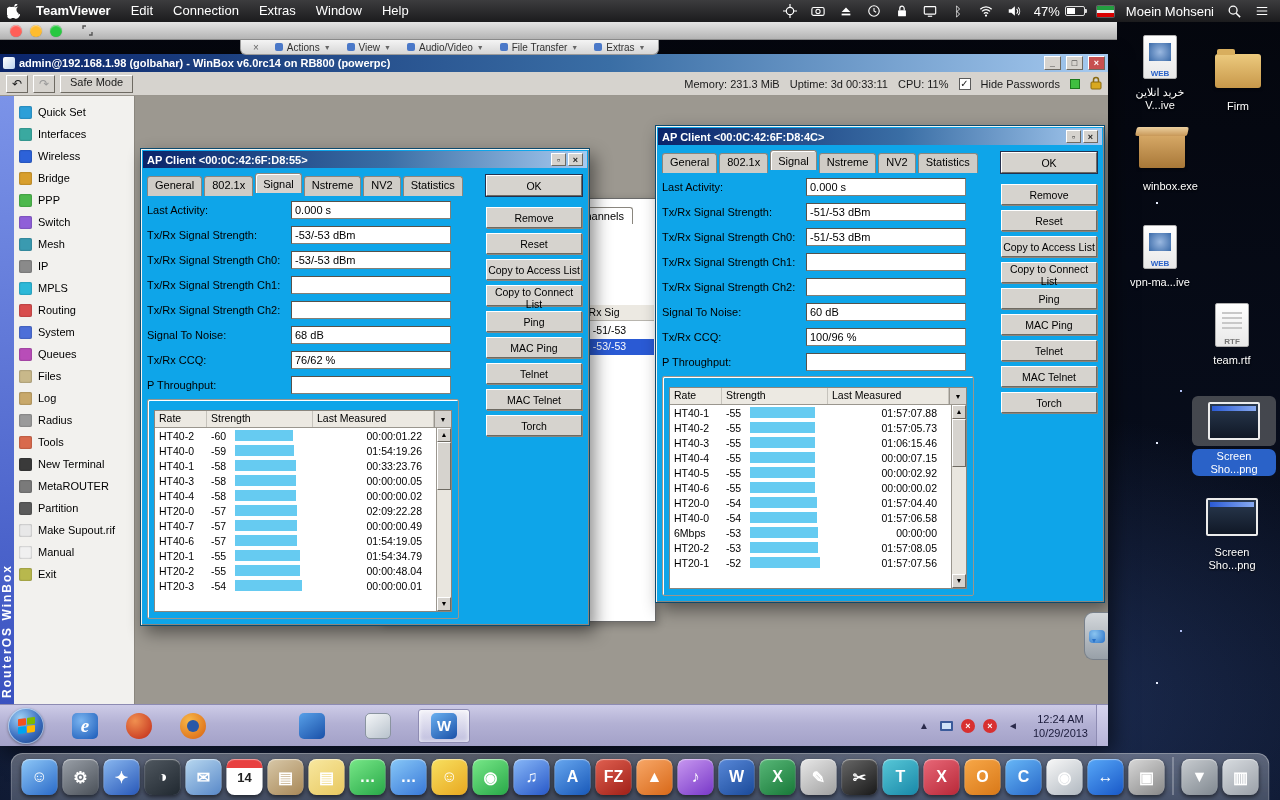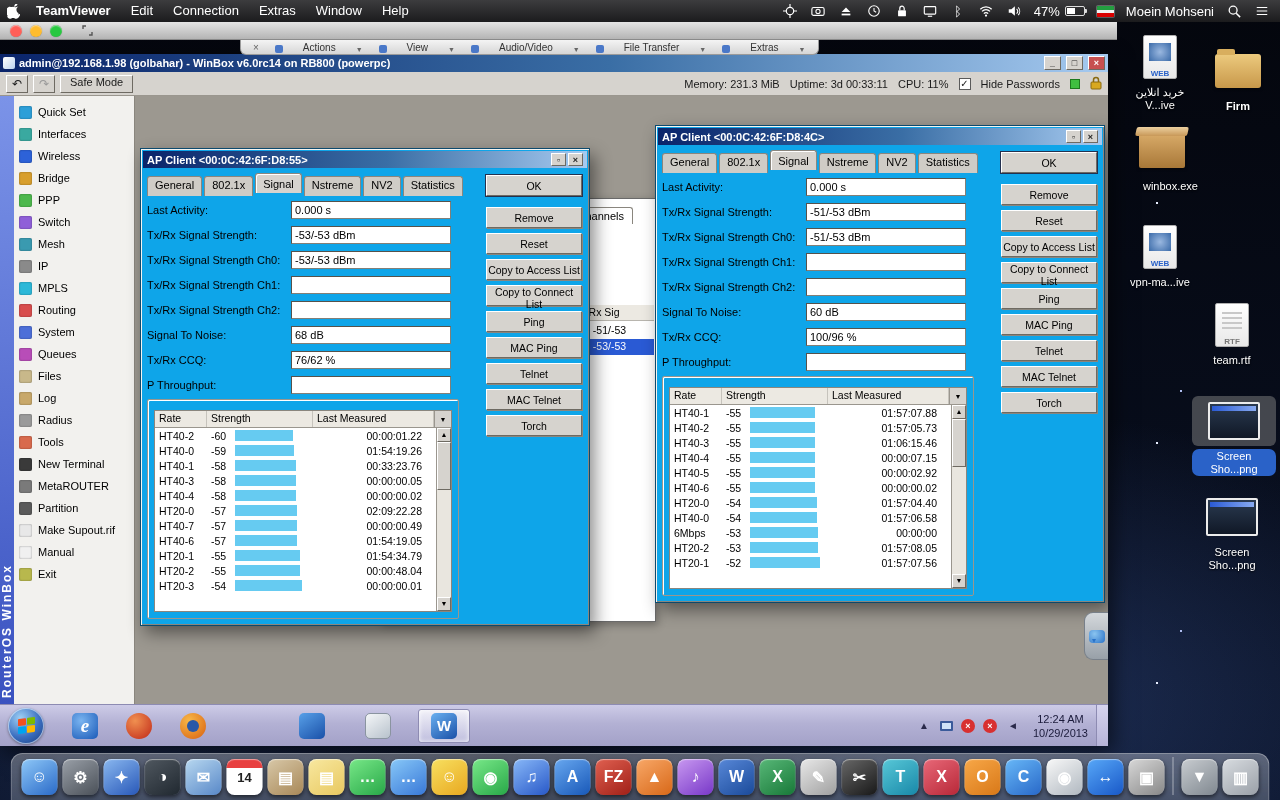--- a/index.html
+++ b/index.html
@@ -43,21 +43,21 @@
   .tl{width:12px;height:12px;border-radius:50%;display:inline-block;box-shadow:inset 0 1px 1px rgba(255,255,255,.5),0 0 1px rgba(0,0,0,.4);}
   .tl.red{background:#ff5f57;}.tl.yellow{background:#febc2e;}.tl.green{background:#28c840;}
   .tv-title{flex:1;text-align:center;white-space:nowrap;overflow:hidden;}
   .tv-expand{padding:0 10px;color:#555;display:flex;}
 
   
   .tv-toolbar{position:absolute;top:40px;left:240px;height:15px;display:flex;align-items:center;gap:16px;
     background:linear-gradient(#f4f4f4,#d6d6d6);border:1px solid #9a9a9a;border-top:none;border-radius:0 0 6px 6px;
     padding:0 12px;font-size:10px;color:#333;z-index:41;}
   .tvtb-close{color:#666;font-size:10px;}
-  .tvtb-item{display:inline-flex;align-items:flex-end;gap:20px;white-space:nowrap;}
+  .tvtb-item{display:inline-flex;align-items:center;gap:4px;white-space:nowrap;}
   .tvtb-dot{width:8px;height:8px;border-radius:2px;background:#4a78c8;display:inline-block;}
   .tvtb-caret{font-size:7px;color:#666;}
 
   
   .session{position:absolute;left:0;top:54px;width:1108px;height:692px;background:#9c9890;z-index:30;
     box-shadow:4px 6px 20px rgba(0,0,0,.6);overflow:hidden;}
 
   
   .winbox{position:absolute;left:0;top:0;right:0;bottom:42px;background:#d6d3ce;}
   .wb-titlebar{height:18px;background:linear-gradient(90deg,#0a246a,#3a6ea5 55%,#a6caf0);display:flex;align-items:center;
@@ -208,21 +208,21 @@
 </style>
 </head>
 <body>
 
 <div class="desktop-bg"></div>
 
 <div id="desk-icons">
     <div class="dicon" style="left: 1118px; top: 32px;"><div class="art">
         <div class="art-web">WEB</div>
       </div><div class="lbl">خرید انلاین V...ive</div></div>
-    <div class="dicon" style="left: 1196px; top: 46px; font-weight: bold;"><div class="art">
+    <div class="dicon" style="left: 1196px; top: 46px;"><div class="art">
         <div class="art-folder"></div>
       </div><div class="lbl">Firm</div></div>
     <div class="dicon" style="left: 1120px; top: 126px; text-align: right;"><div class="art">
         <div class="art-box"></div>
       </div><div class="lbl">winbox.exe</div></div>
     <div class="dicon" style="left: 1118px; top: 222px;"><div class="art">
         <div class="art-web">WEB</div>
       </div><div class="lbl">vpn-ma...ive</div></div>
     <div class="dicon" style="left: 1190px; top: 300px;"><div class="art">
         <div class="art-rtf">RTF</div>

